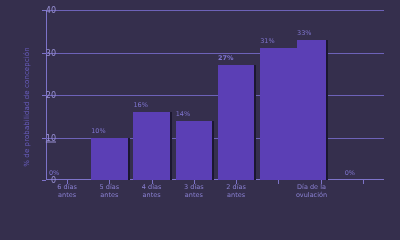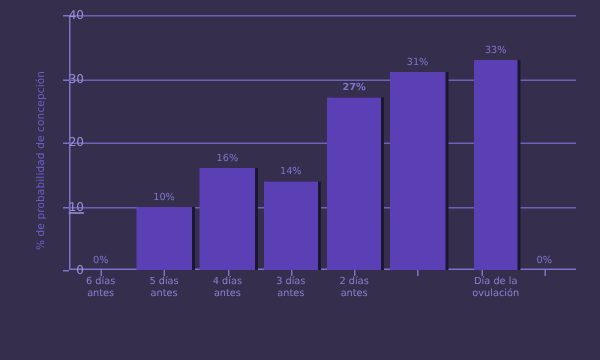--- a/index.html
+++ b/index.html
@@ -70,21 +70,20 @@
     bottom:0;
     left:0;
     width:100%;
     background:#5b3fb5;
     box-shadow:2px 0 0 0 #1b1730;
   }
   .bar.zero{background:transparent;box-shadow:none;}
   .bar-value{
     position:absolute;
     left:0;width:100%;
-    text-align:center;
     font-size:6.5px;
     color:#7f75cf;
     white-space:nowrap;
   }
   .cat-label{
     position:absolute;
     top:174px;
     left:-6px;
     width:calc(100% + 12px);
     text-align:center;
@@ -157,21 +156,21 @@
           <div class="bar-value" style="bottom: 117.75px; font-weight: bold;">27%</div>
           <div class="cat-label">2 días
 antes</div>
         </div>
         <div class="xtick" style="left: 190.125px;"></div>
         <div class="bar-slot" style="left: 214.208px; width: 36.335px;">
           <div class="bar" style="height: 131.75px;"></div>
           <div class="bar-value" style="bottom: 134.75px;">31%</div>
         </div>
         <div class="xtick" style="left: 232.375px;"></div>
-        <div class="bar-slot" style="left: 270px; width: 29px;">
+        <div class="bar-slot" style="left: 251px; width: 29px;">
           <div class="bar" style="height: 140.25px;"></div>
           <div class="bar-value" style="bottom: 143.25px;">33%</div>
           <div class="cat-label">Día de la
 ovulación</div>
         </div>
         <div class="xtick" style="left: 274.625px;"></div>
         <div class="bar-slot" style="left: 298.707px; width: 36.335px;">
           <div class="bar zero" style="height: 0px;"></div>
           <div class="bar-value" style="bottom: 3px;">0%</div>
         </div>

